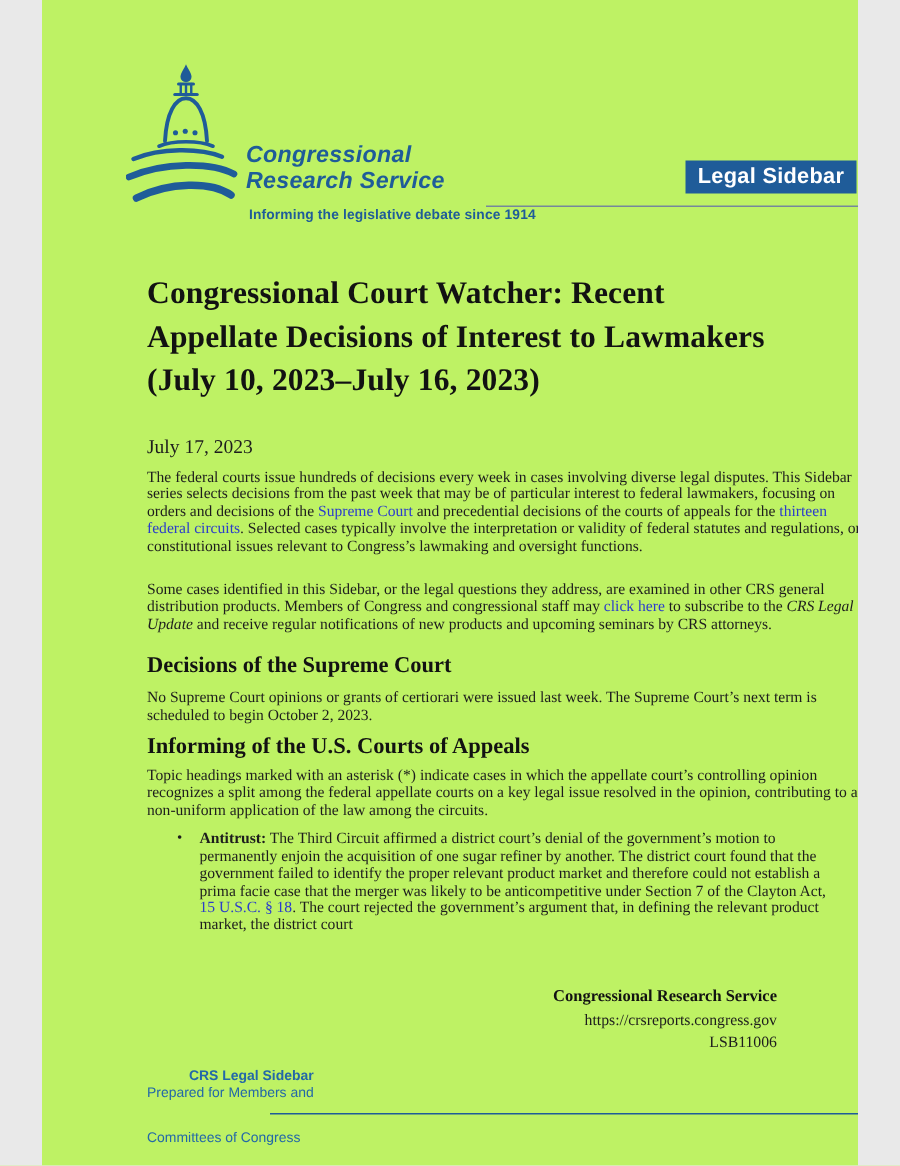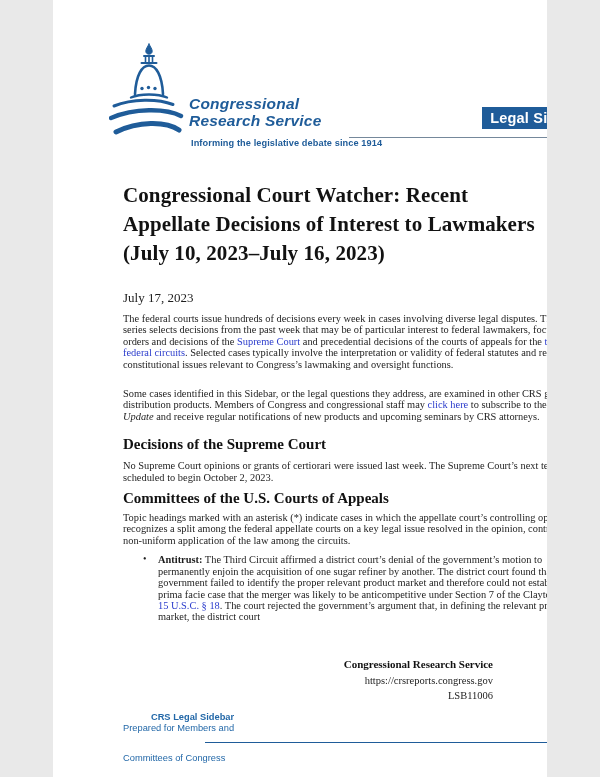--- a/index.html
+++ b/index.html
@@ -1,19 +1,19 @@
 <!DOCTYPE html>
 <html><head>
 <meta charset="utf-8">
 <style>
   * { margin:0; padding:0; box-sizing:border-box; }
   html,body { background:#e9e9e9; }
   .page {
-    position:relative; width:494px; height:777px; margin:0 auto;
-    background:#ffffff; overflow:hidden;
+    position:relative; width:544px; height:777px; margin:0 auto;
+    background:#bef264; overflow:hidden;
     font-family:"Liberation Serif", serif; color:#1d1d1d;
   }
   
   .dome { position:absolute; left:56px; top:42px; width:82px; height:102px; }
   .logo-name {
     position:absolute; left:136px; top:96px;
     font-family:"Liberation Sans", sans-serif; font-style:italic; font-weight:bold;
     font-size:15.5px; line-height:16.5px; color:#1f5c99; letter-spacing:.2px;
   }
   .logo-tagline {
@@ -99,21 +99,21 @@
     </h1>
 
     <div class="pub-date">July 17, 2023</div>
 
     <p class="body"><span>The federal courts issue hundreds of decisions every week in cases involving diverse legal disputes. This Sidebar series selects decisions from the past week that may be of particular interest to federal lawmakers, focusing on orders and decisions of the </span><a class="link" href="#">Supreme Court</a><span> and precedential decisions of the courts of appeals for the </span><a class="link" href="#">thirteen federal circuits</a><span>. Selected cases typically involve the interpretation or validity of federal statutes and regulations, or constitutional issues relevant to Congress’s lawmaking and oversight functions.</span></p>
     <p class="body gap"><span>Some cases identified in this Sidebar, or the legal questions they address, are examined in other CRS general distribution products. Members of Congress and congressional staff may </span><a class="link" href="#">click here</a><span> to subscribe to the </span><span class="italic">CRS Legal Update</span><span> and receive regular notifications of new products and upcoming seminars by CRS attorneys.</span></p>
 
     <h2 class="s1">Decisions of the Supreme Court</h2>
     <p class="body after-h"><span>No Supreme Court opinions or grants of certiorari were issued last week. The Supreme Court’s next term is scheduled to begin October 2, 2023.</span></p>
 
-    <h2 class="s2">Committees of the U.S. Courts of Appeals</h2>
+    <h2 class="s2">Informing of the U.S. Courts of Appeals</h2>
     <p class="body after-h2"><span>Topic headings marked with an asterisk (*) indicate cases in which the appellate court’s controlling opinion recognizes a split among the federal appellate courts on a key legal issue resolved in the opinion, contributing to a non-uniform application of the law among the circuits.</span></p>
 
     <ul class="bullets">
       <li>
         <span class="marker">•</span>
         <span><span class="bold">Antitrust:</span><span> The Third Circuit affirmed a district court’s denial of the government’s motion to permanently enjoin the acquisition of one sugar refiner by another. The district court found that the government failed to identify the proper relevant product market and therefore could not establish a prima facie case that the merger was likely to be anticompetitive under Section 7 of the Clayton Act, </span><a class="link" href="#">15 U.S.C. § 18</a><span>. The court rejected the government’s argument that, in defining the relevant product market, the district court</span></span>
       </li>
     </ul>
   </main>
 

